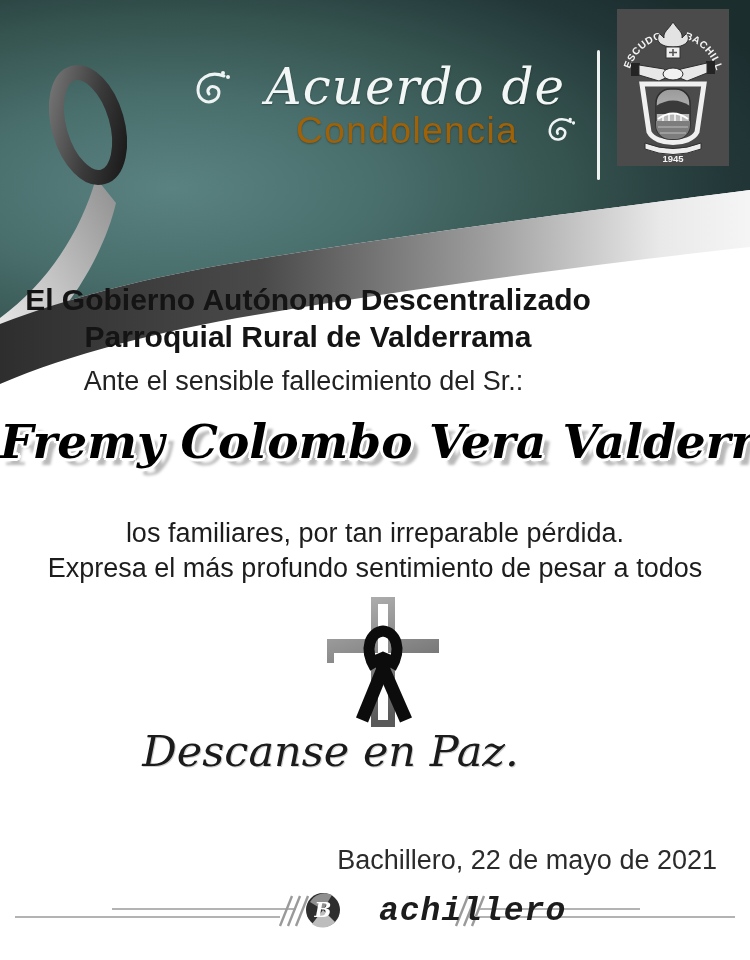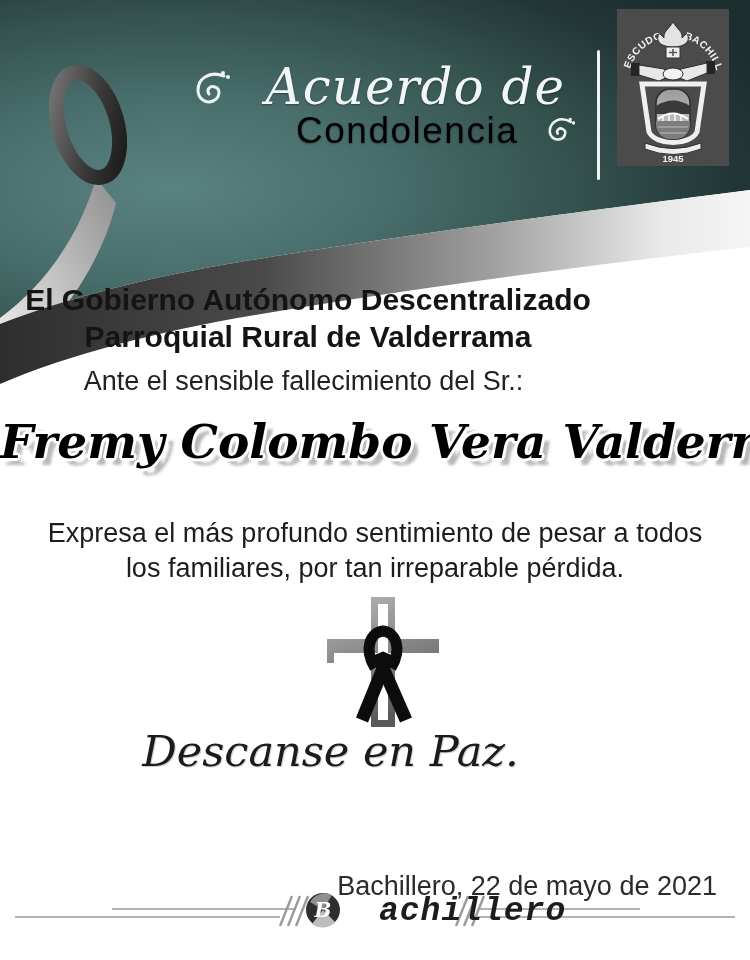--- a/index.html
+++ b/index.html
@@ -11,21 +11,21 @@
   .header-art{position:absolute;left:0;top:0;width:750px;height:400px;}
   .title-script{
     position:absolute;left:205px;top:58px;width:360px;text-align:right;
     font-family:"DejaVu Serif",serif;font-style:italic;font-size:50px;
     color:#f2f7f6;white-space:nowrap;letter-spacing:1px;
     text-shadow:0 1px 2px rgba(0,0,0,.35);
   }
   .title-sans{
     position:absolute;left:296px;top:110px;
     font-family:"Liberation Sans",sans-serif;font-weight:400;font-size:37px;
-    color:#000000;letter-spacing:1.5px;white-space:nowrap;
+    color:#a16207;letter-spacing:1.5px;white-space:nowrap;
     text-shadow:0 1px 2px rgba(0,0,0,.3);
   }
   .flourish-left{position:absolute;left:194px;top:70px;width:36px;height:36px;}
   .flourish-right{position:absolute;left:547px;top:116px;width:27px;height:27px;transform:rotate(8deg);}
   .vline{
     position:absolute;left:597px;top:50px;width:3px;height:130px;
     background:rgba(255,255,255,.93);border-radius:2px;
   }
   .emblem{position:absolute;left:617px;top:9px;width:112px;height:157px;}
   
@@ -50,21 +50,21 @@
     position:absolute;left:0;top:516px;width:750px;text-align:center;
     font-size:27px;line-height:35px;color:#1d1d1d;
   }
   .cross-art{position:absolute;left:313px;top:592px;width:140px;height:140px;}
   .farewell{
     position:absolute;left:0;top:726px;width:661px;text-align:center;
     font-family:"DejaVu Serif",serif;font-style:italic;font-size:43px;
     color:#1b1b1b;text-shadow:1px 1px 0 #cfcfcf;
   }
   .dateline{
-    position:absolute;right:33px;top:845px;font-size:27px;color:#2b2b2b;margin-top:26px;
+    position:absolute;right:33px;top:845px;font-size:27px;color:#2b2b2b;
   }
   
   .footer-art{position:absolute;left:0;top:880px;width:750px;height:60px;}
   .logo-rest{
     position:absolute;left:359px;top:893px;
     font-family:Liberation Mono, monospace;font-style:italic;font-weight:bold;
     font-size:33px;color:#1c1c1c;letter-spacing:1px;margin-left:20px;
   }
 </style>
 </head>
@@ -166,22 +166,22 @@
   <div class="org">
     <div>El Gobierno Autónomo Descentralizado</div>
     <div>Parroquial Rural de Valderrama</div>
   </div>
 
   <div class="intro">Ante el sensible fallecimiento del Sr.:</div>
 
   <div class="deceased-name">Fremy Colombo Vera Valderrama</div>
 
   <div class="message">
+    <div>los familiares, por tan irreparable pérdida.</div>
     <div>Expresa el más profundo sentimiento de pesar a todos</div>
-    <div>los familiares, por tan irreparable pérdida.</div>
   </div>
 
   <svg class="cross-art" viewBox="0 0 140 140">
     <defs>
       <linearGradient id="crossGrad" x1="0" y1="0" x2="0.3" y2="1">
         <stop offset="0%" stop-color="#b7b7b7"></stop>
         <stop offset="100%" stop-color="#595959"></stop>
       </linearGradient>
     </defs>
     <path d="M58,5 h24 v42 h44 v24 h-44 v64 h-24 v-64 H14 v-24 h44 Z" fill="url(#crossGrad)"></path>

